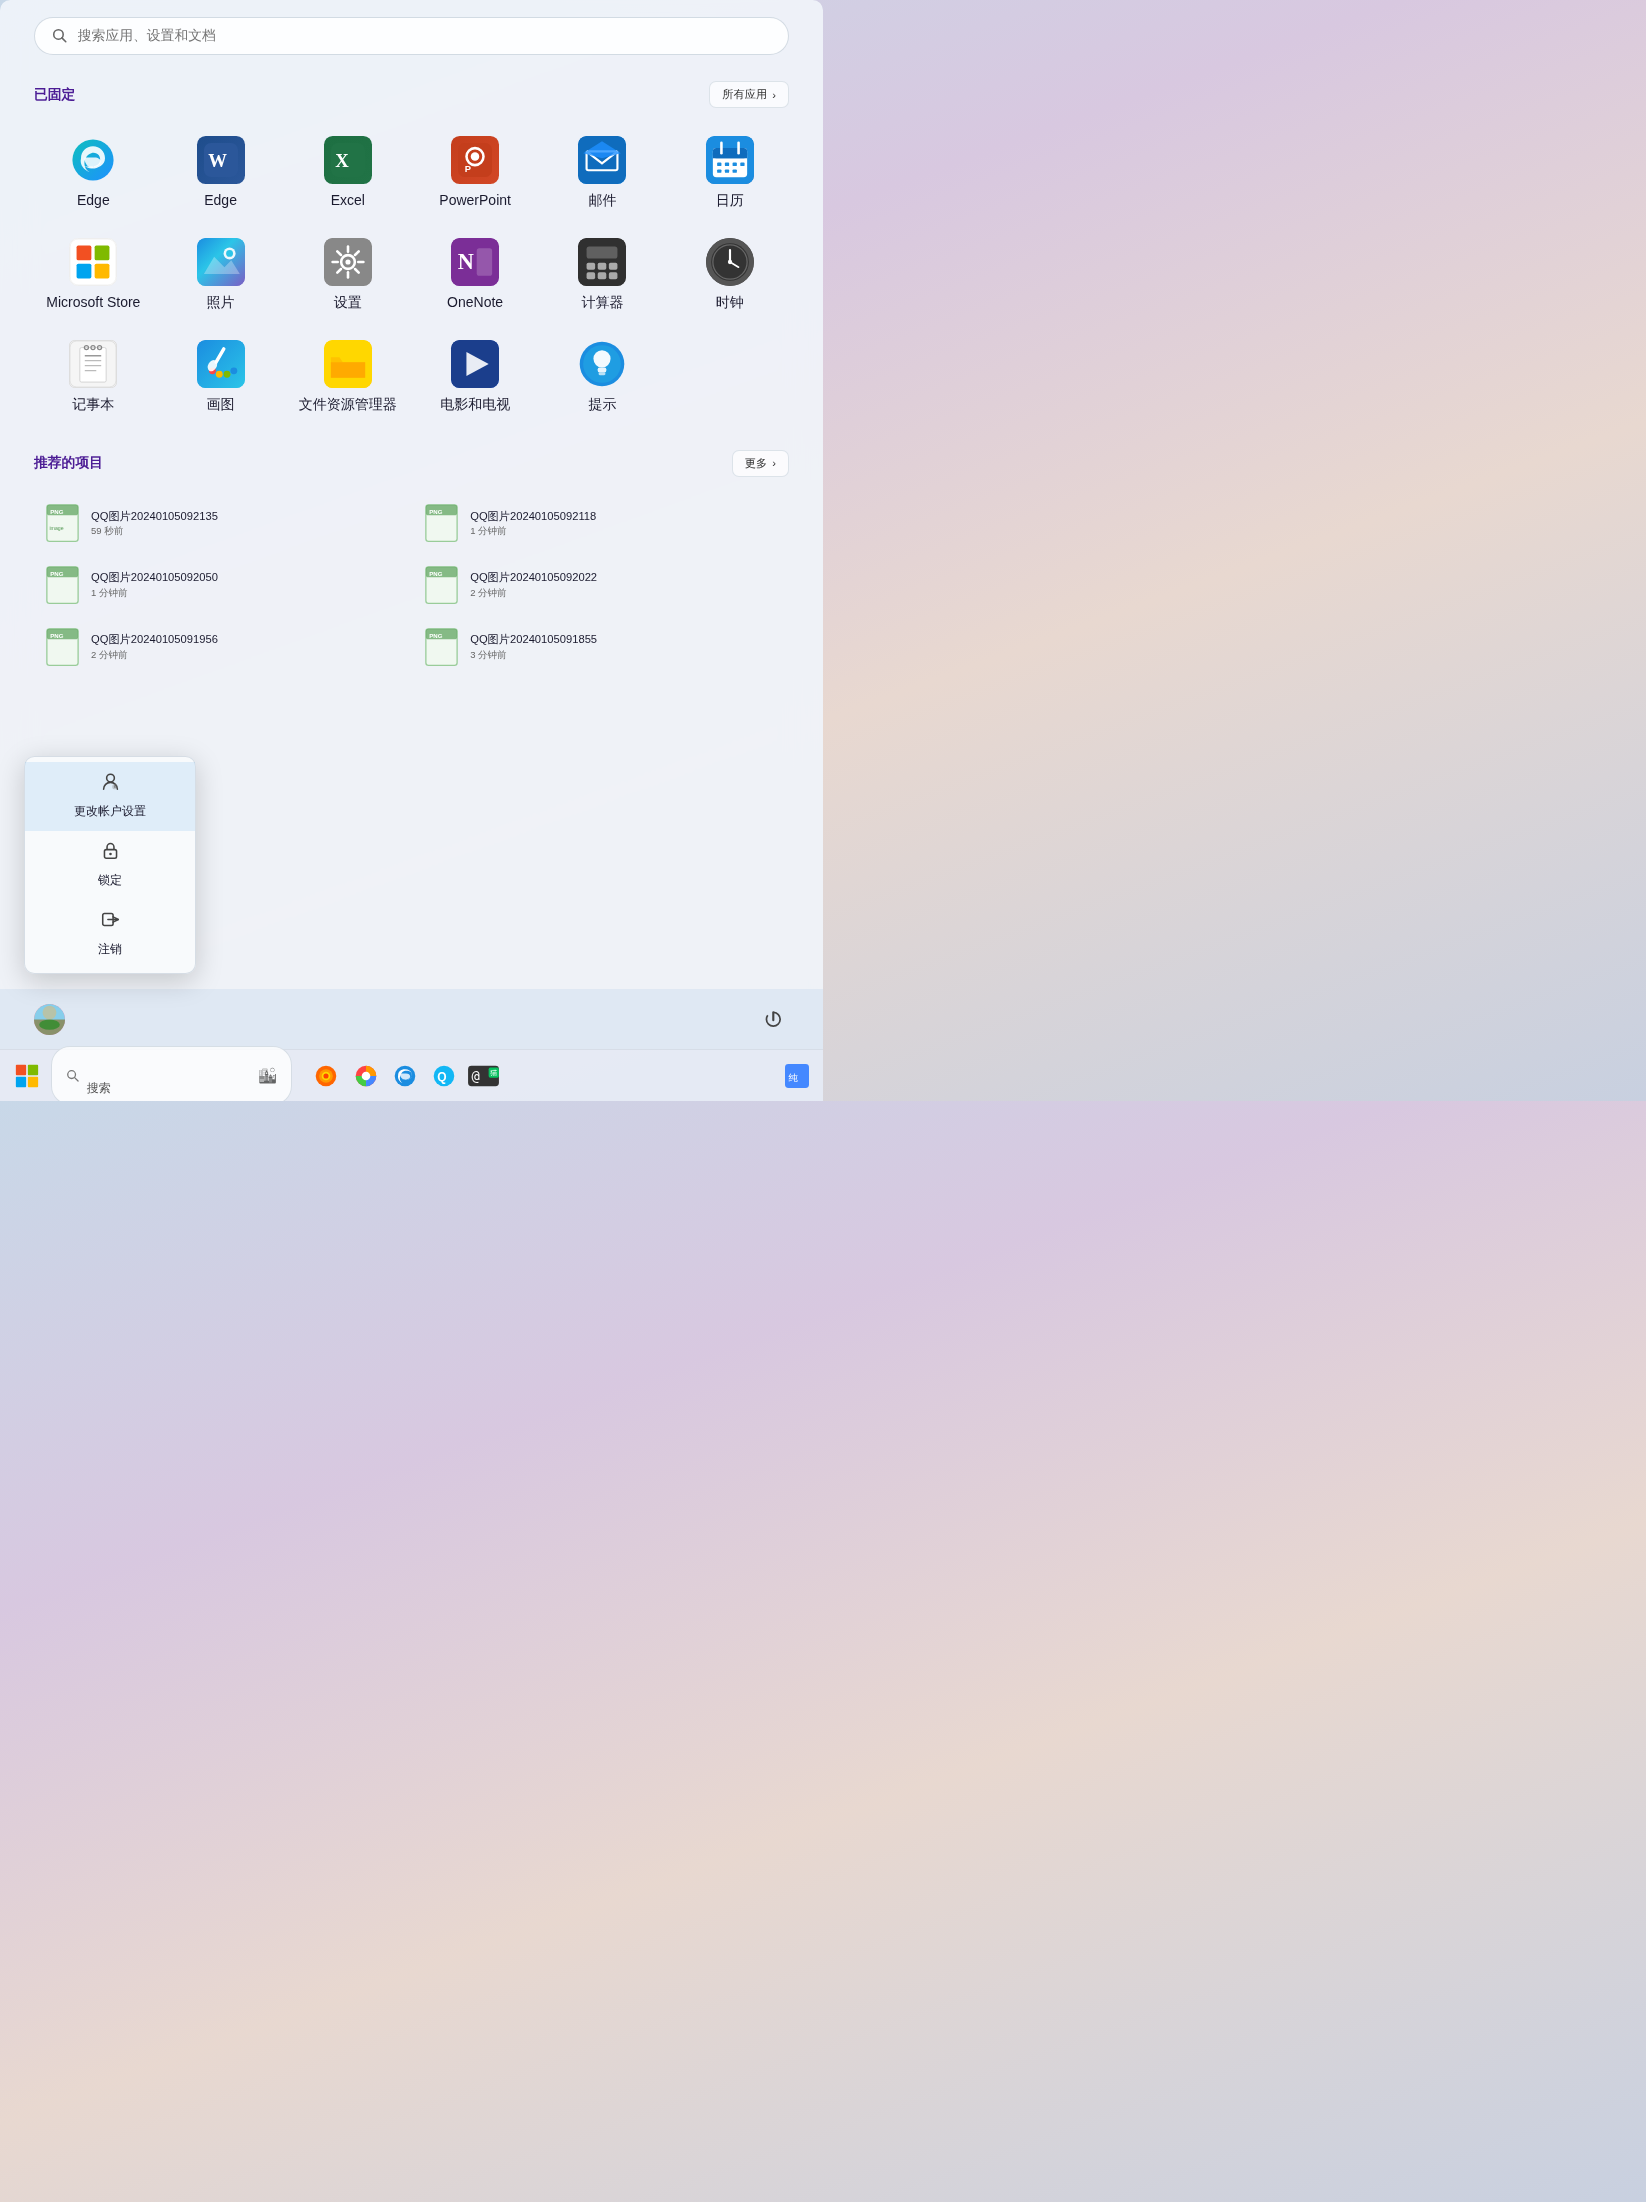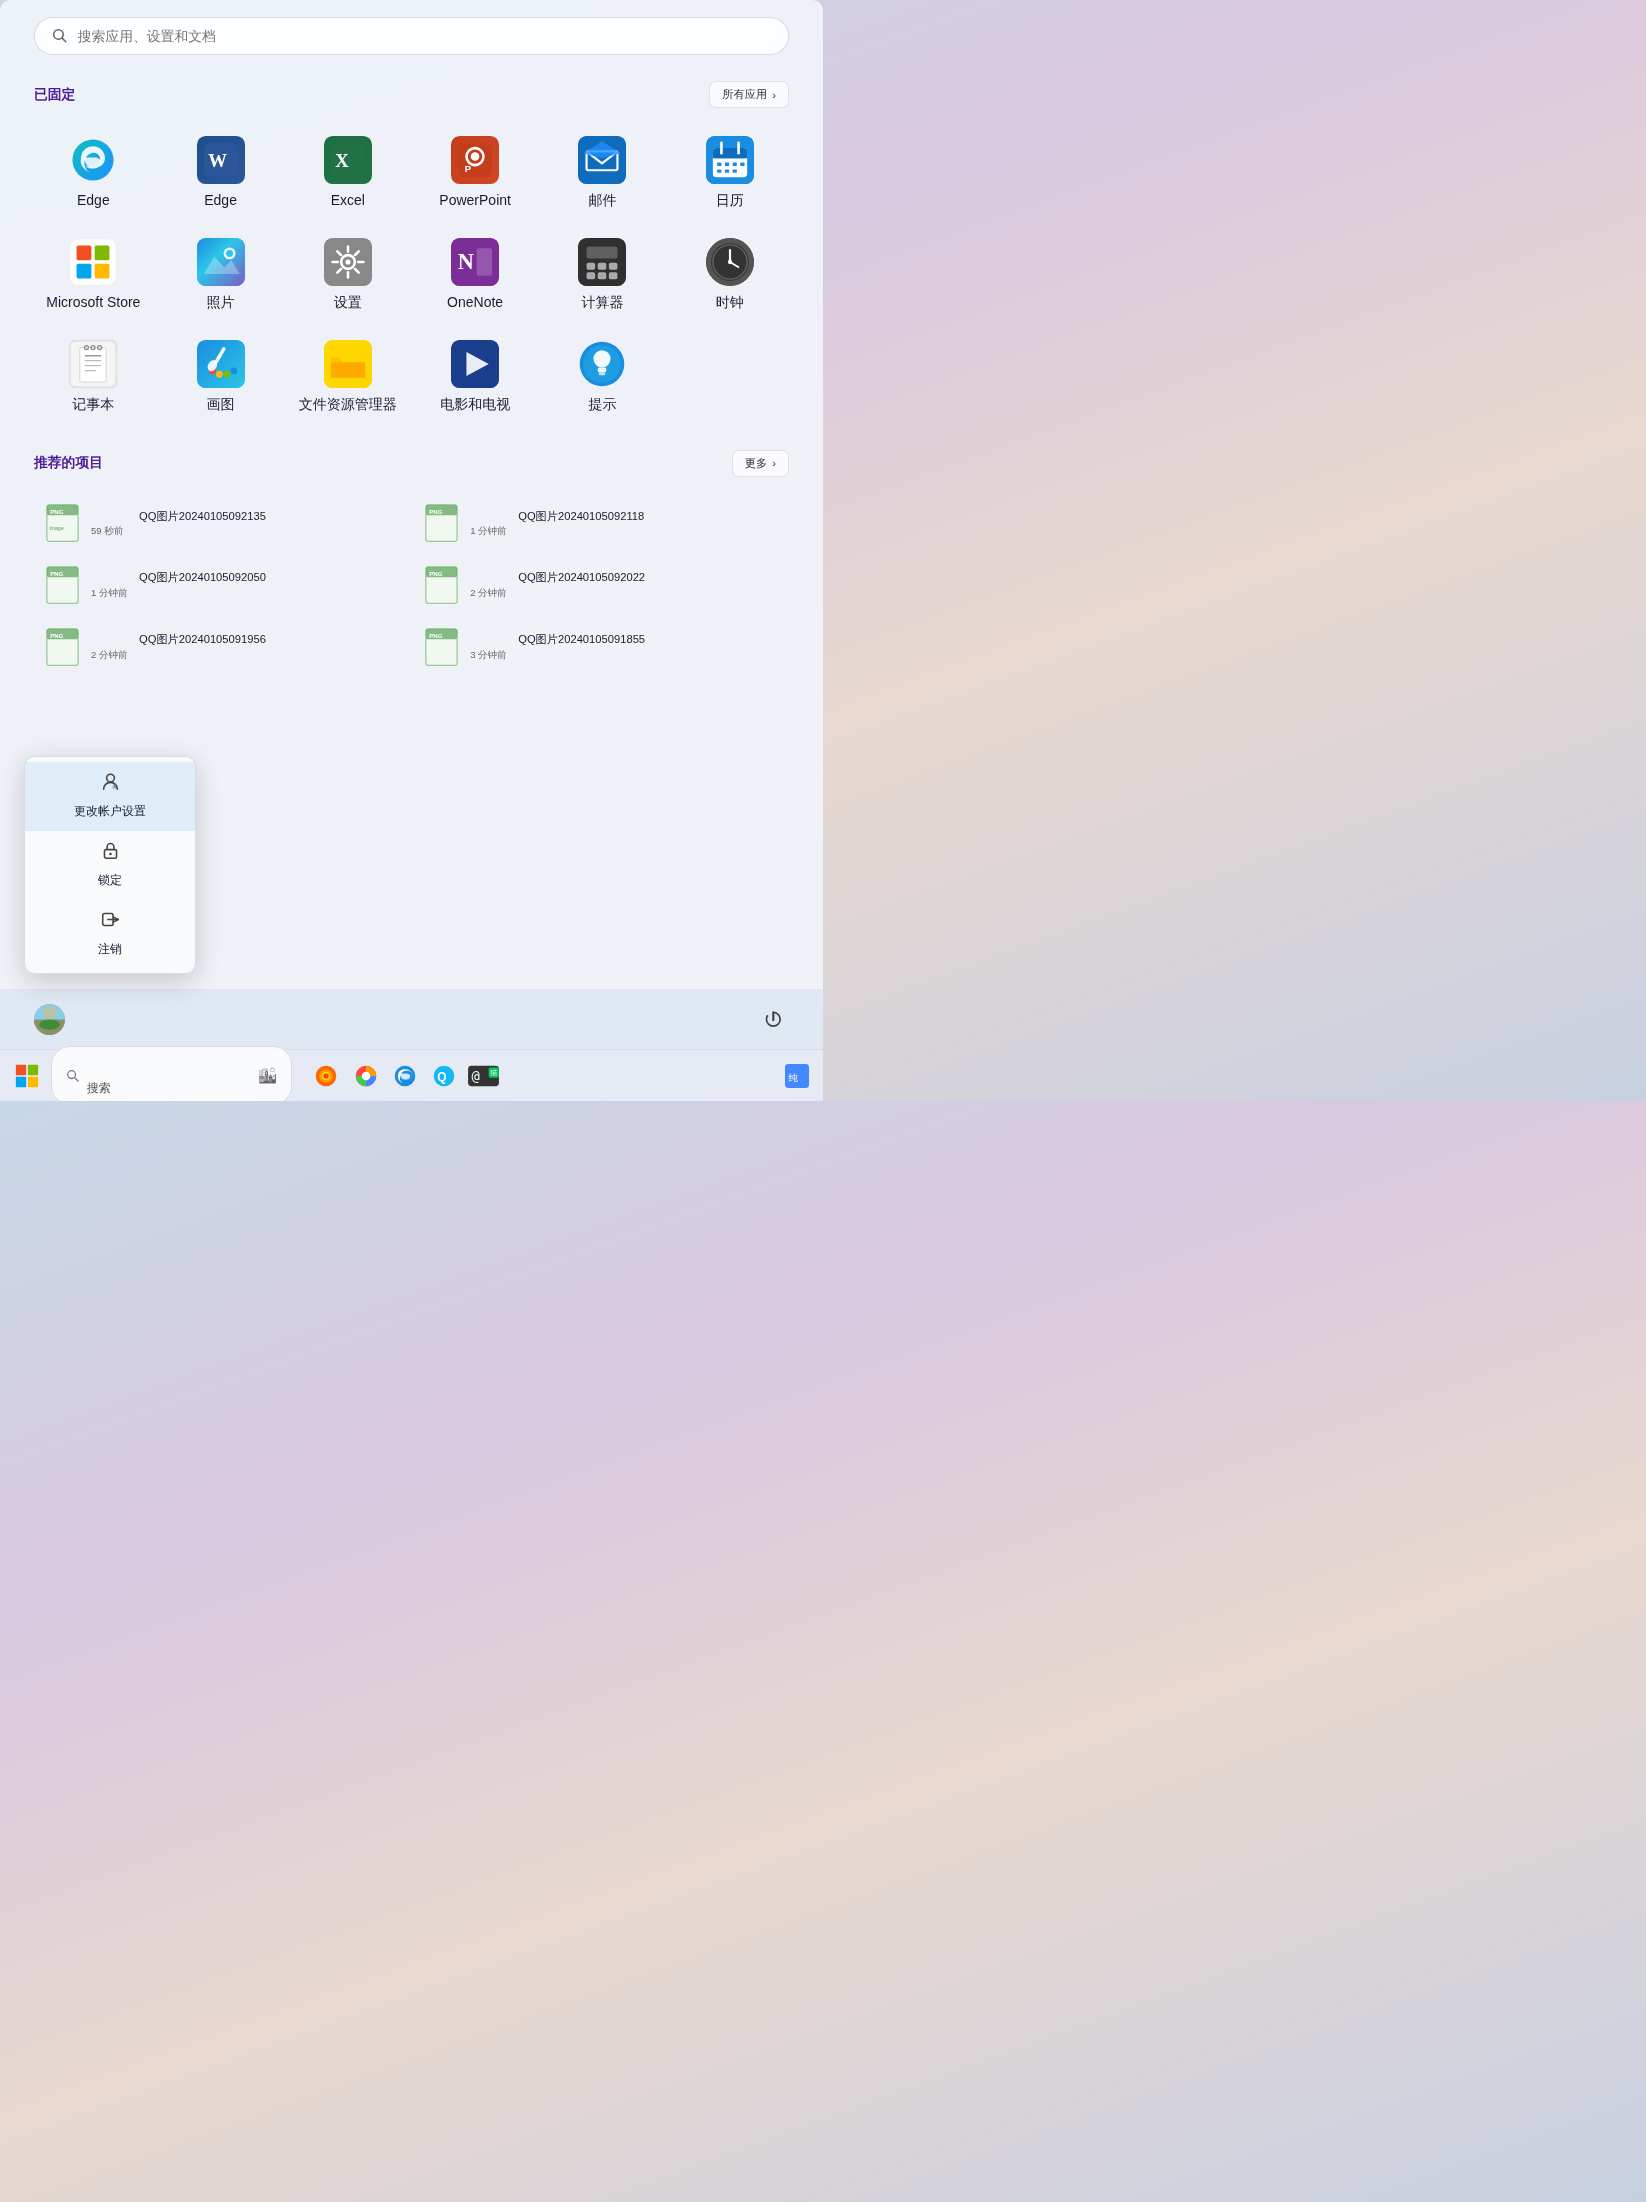--- a/index.html
+++ b/index.html
@@ -21,21 +21,21 @@
       bottom: 52px;
       background: rgba(240, 244, 250, 0.92);
       backdrop-filter: blur(17px);
       border-radius: 10.3px 10.3px 0 0;
       padding: 17px 34px;
     }
 
     
     .search-bar {
       display: flex;
-      align-items: flex-end;
+      align-items: flex-start;
       background: rgba(255,255,255,0.85);
       border: 0.9px solid rgba(200,210,220,0.8);
       border-radius: 20.6px;
       padding: 10.3px 17px;
       margin-bottom: 26px;
       gap: 10.3px;
     }
     .search-bar input {
       border: none;
       background: transparent;
@@ -215,21 +215,20 @@
       cursor: pointer;
     }
     .rec-info { flex: 1; min-width: 0; }
     .rec-name {
       font-size: 11.2px;
       color: #1a1a2e;
       font-weight: 500;
       white-space: nowrap;
       overflow: hidden;
       text-overflow: ellipsis;
-      margin-left: 48px;
     }
     .rec-time {
       font-size: 9.5px;
       color: #666;
       margin-top: 1.7px;
     }
 
     
     .context-menu {
       position: absolute;

